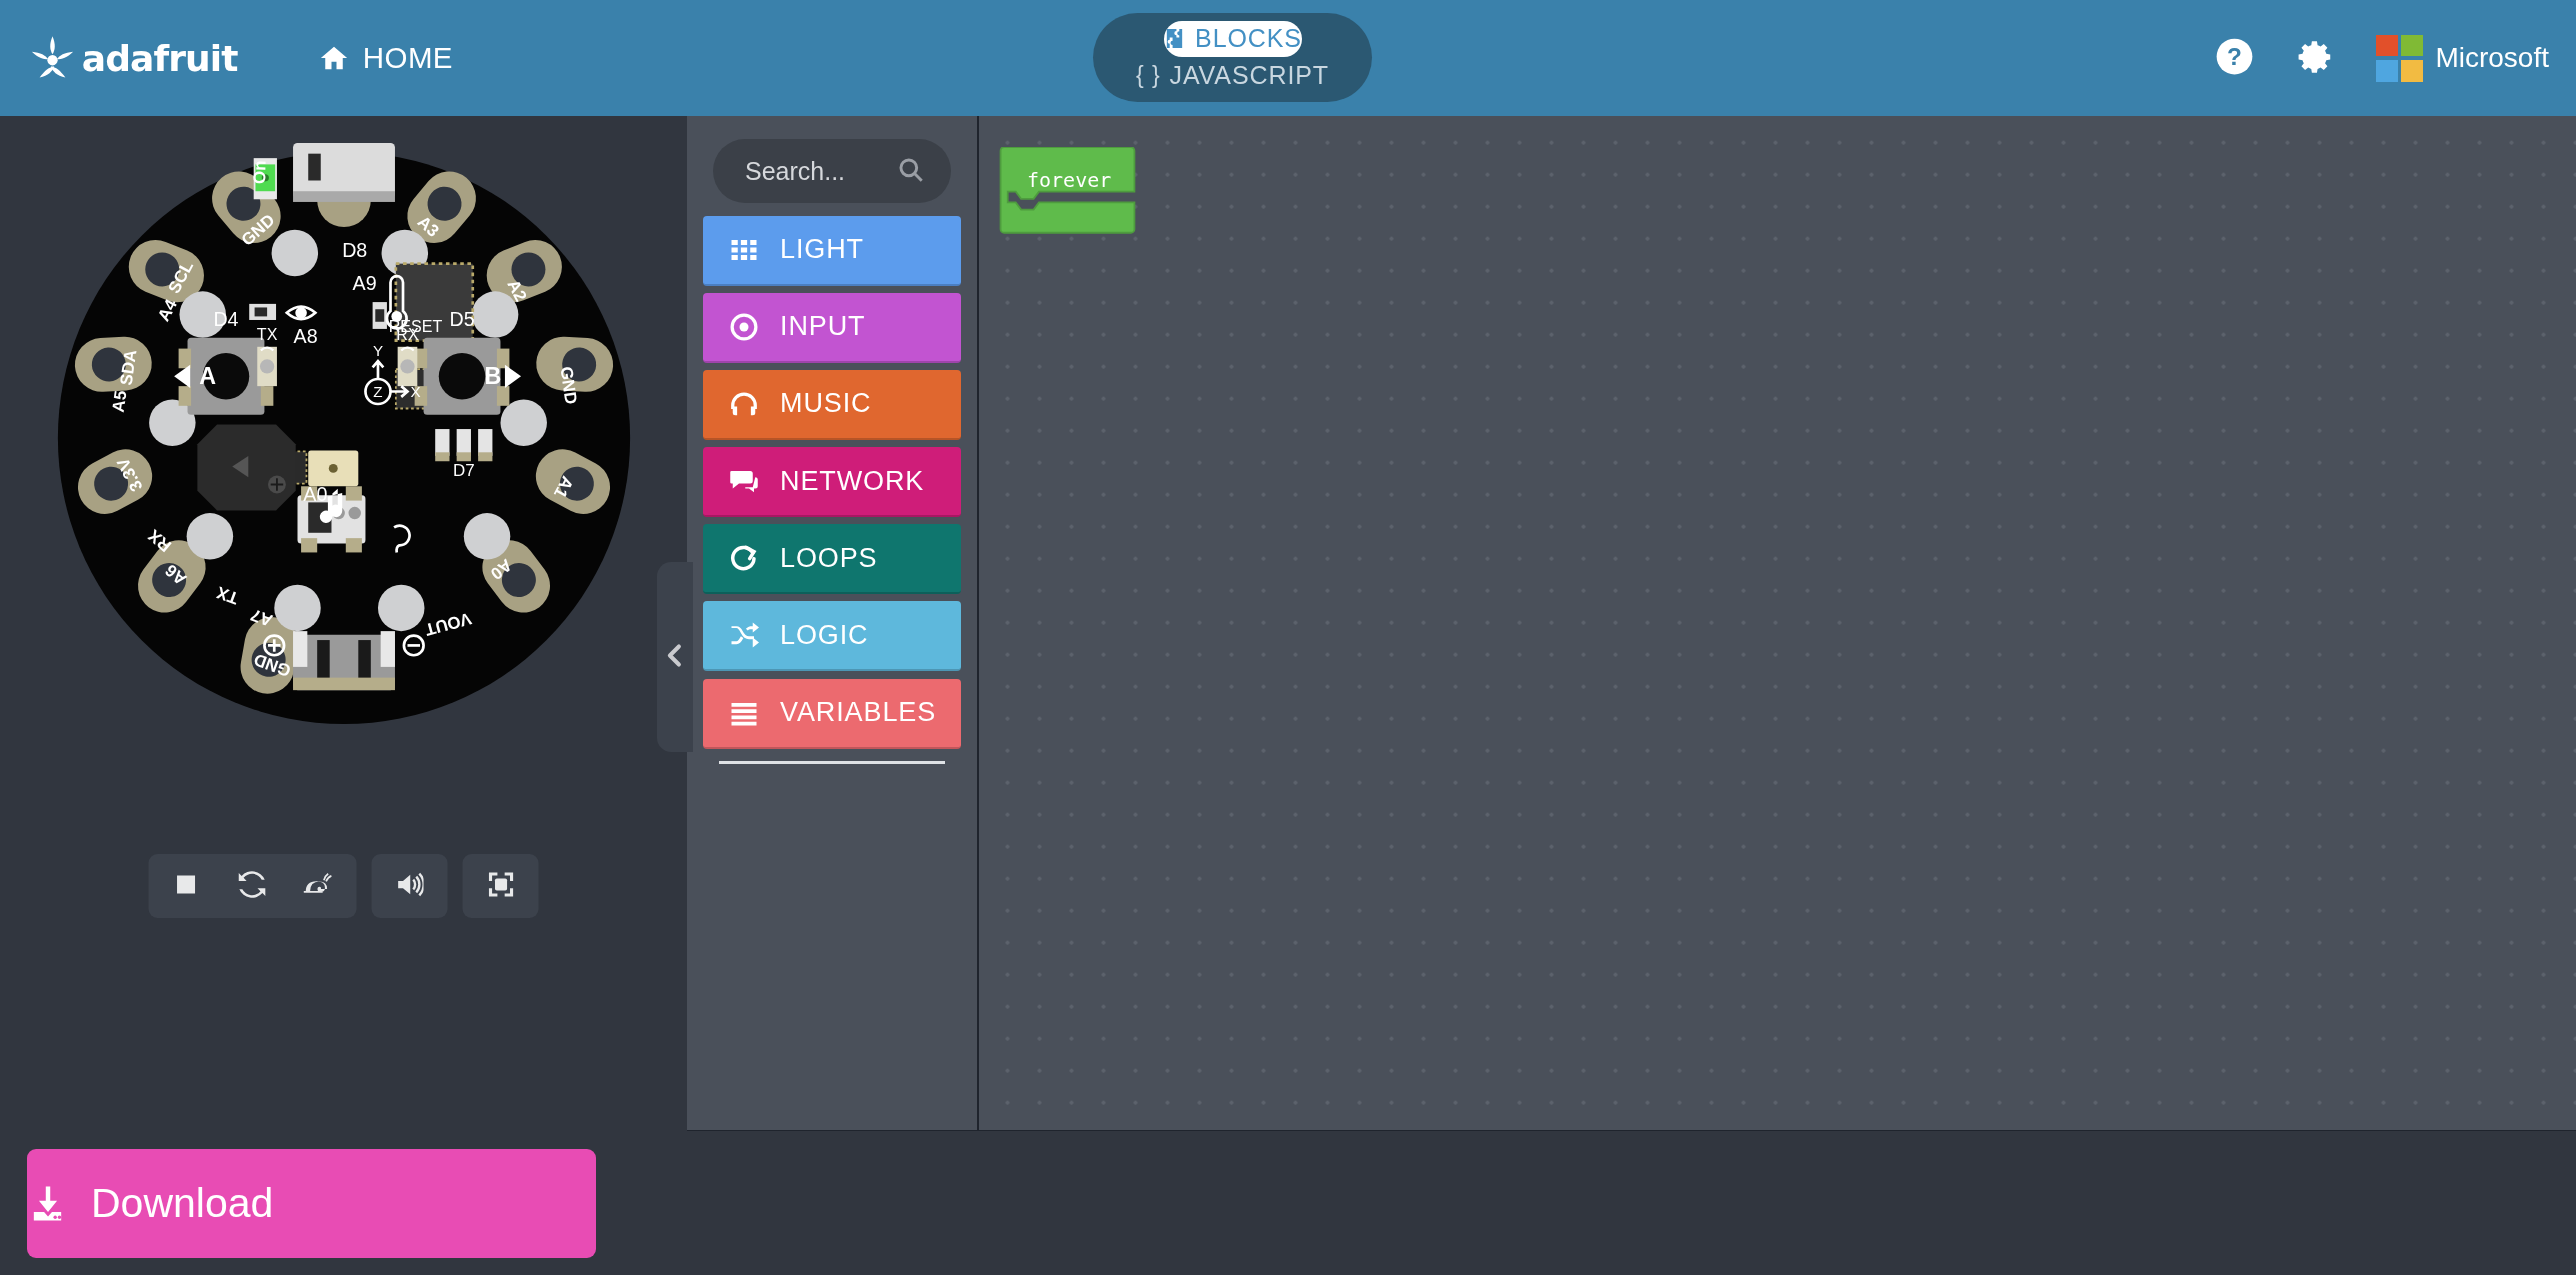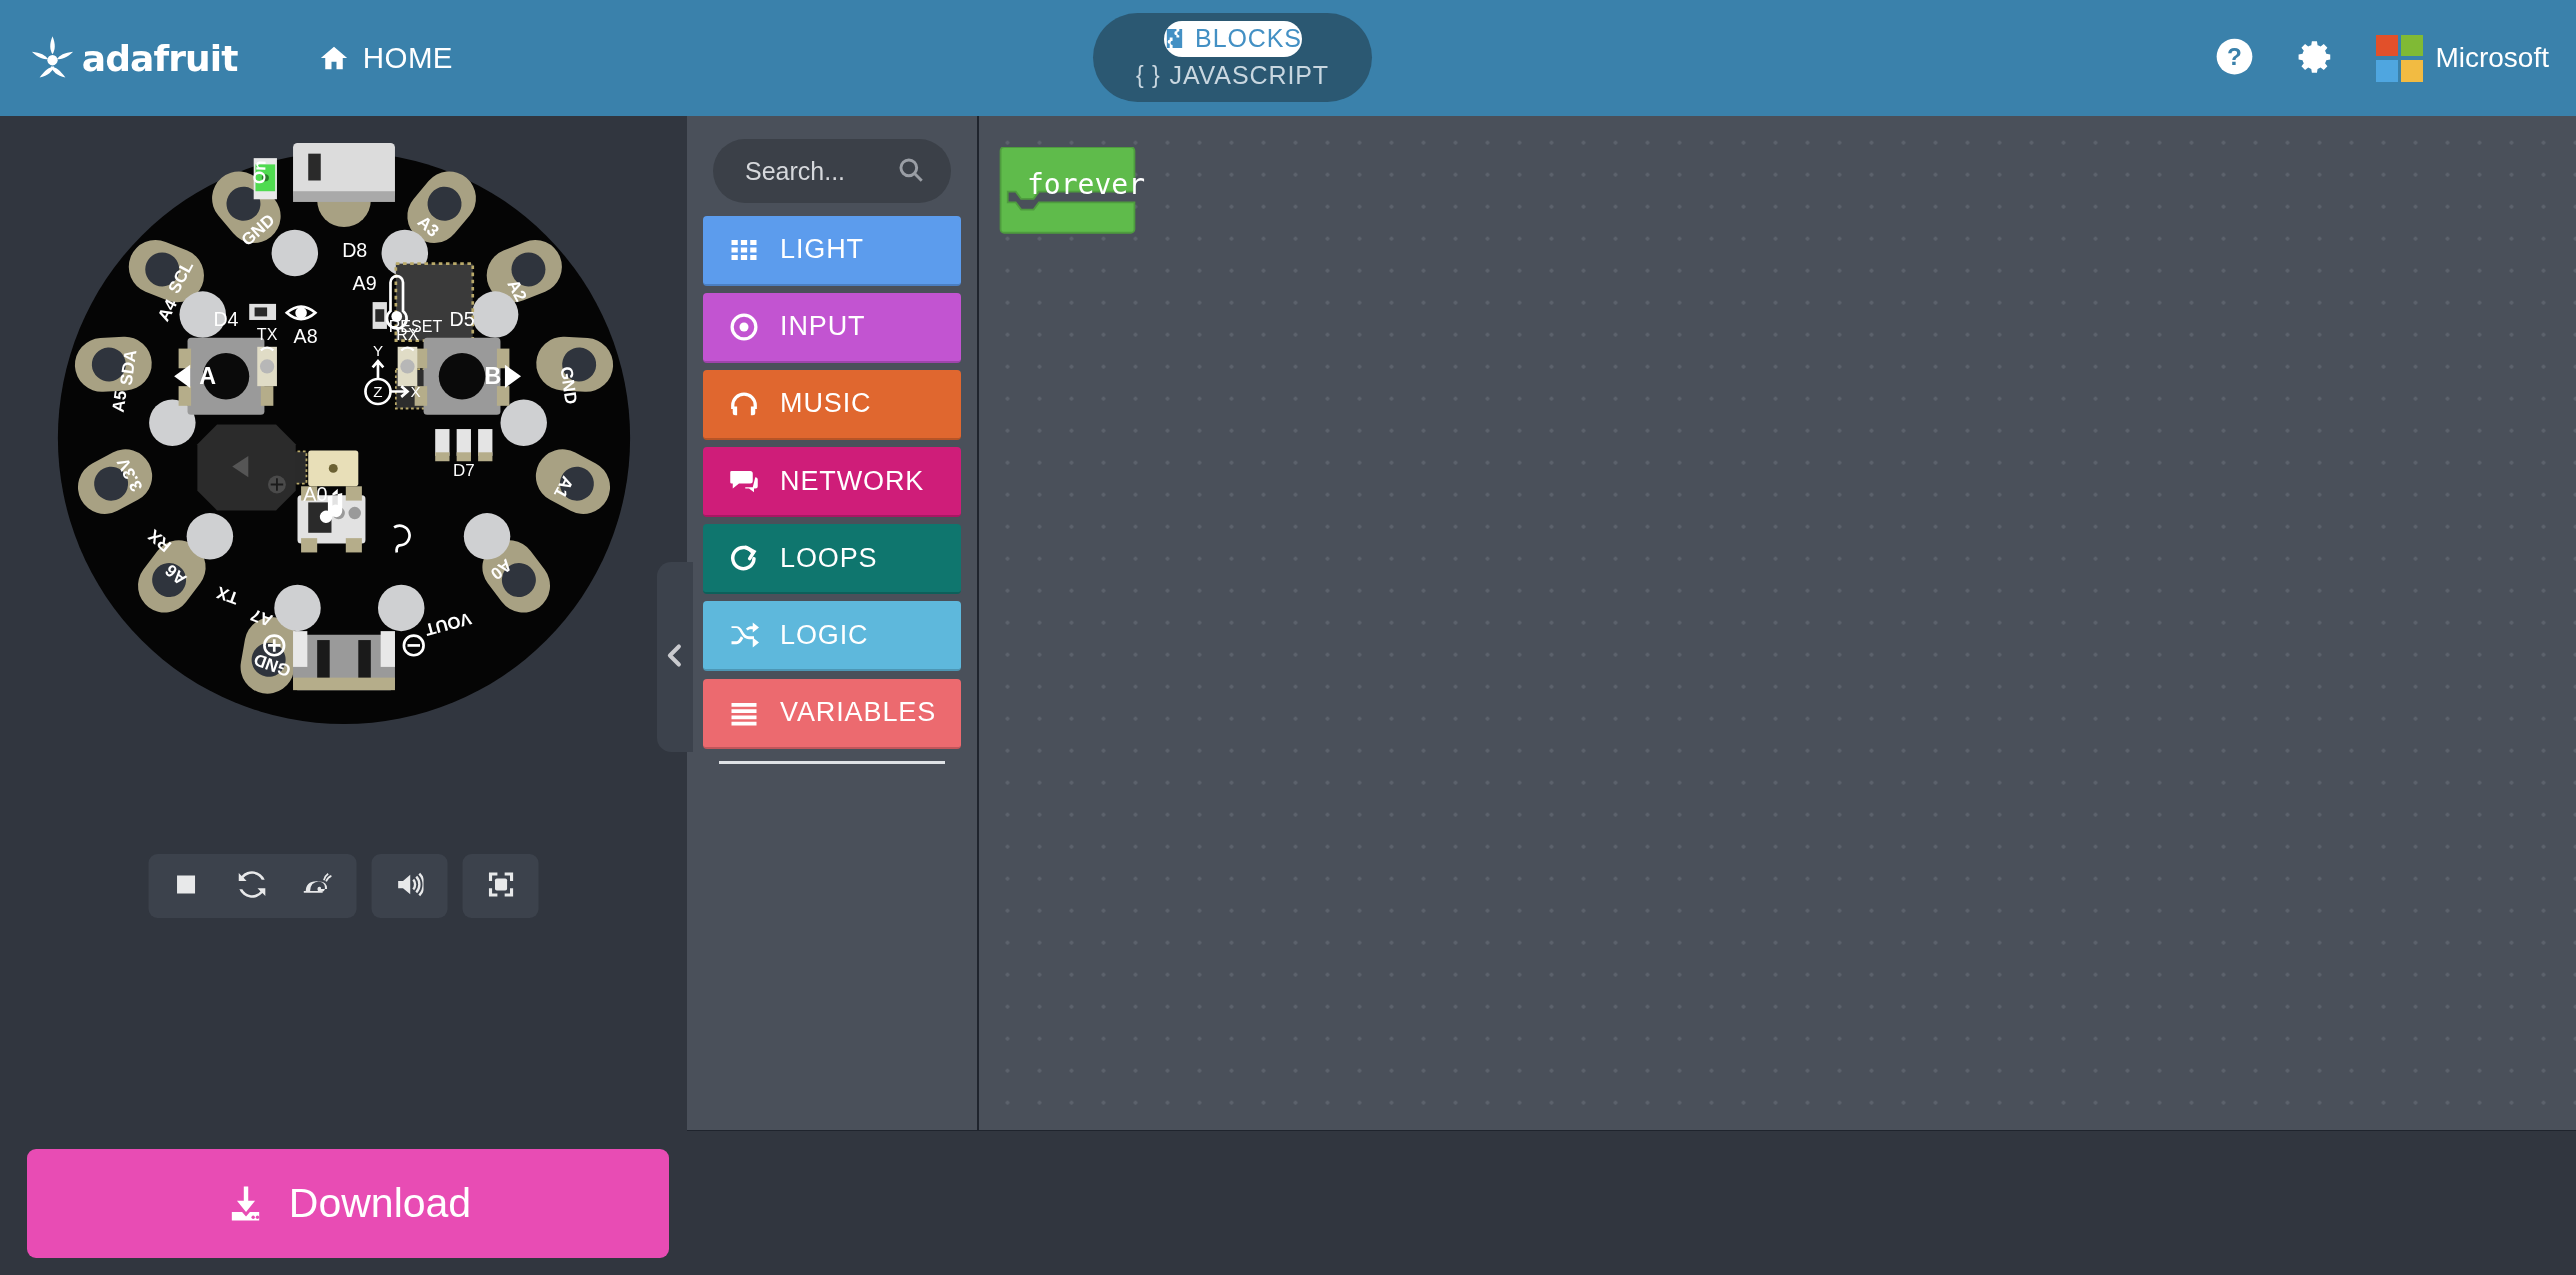--- a/index.html
+++ b/index.html
@@ -161,38 +161,38 @@
     background-size: 32px 32px;
     background-position: 12.5px 10.7px;
     overflow: hidden;
   }
   .block-forever {
     position: absolute; left: 18px; top: 31px;
     width: 141px; height: 93px;
   }
   .block-label {
     position: absolute; left: 1027px; top: 168px;
-    color: #fff; font-size: 28px;
+    color: #fff; font-size: 20px;
     font-family: "DejaVu Sans Mono", monospace;
     pointer-events: none;
     text-align: center;
   }
 
   
   .bottom-bar {
     position: absolute; top: 1131px; left: 0;
     width: 2576px; height: 145px;
     background: #31363f;
   }
   .download-btn {
     position: absolute; left: 27px; top: 18px;
-    width: 642px; height: 109px;
+    width: 569px; height: 109px;
     background: #e84cb4;
     border-radius: 9px;
-    display: flex; align-items: center; justify-content: center;
+    display: flex; align-items: center; 
     color: #fff; cursor: pointer;
     border: none;
   }
   .download-btn .dicon { margin-right: 23px; display: flex; align-items: center; }
   .download-btn .dlabel { font-size: 41px; font-family: "Liberation Sans", sans-serif; }
   .pad-label {
     font-family: "Liberation Sans", sans-serif;
     fill: #ffffff;
   }
 </style>

